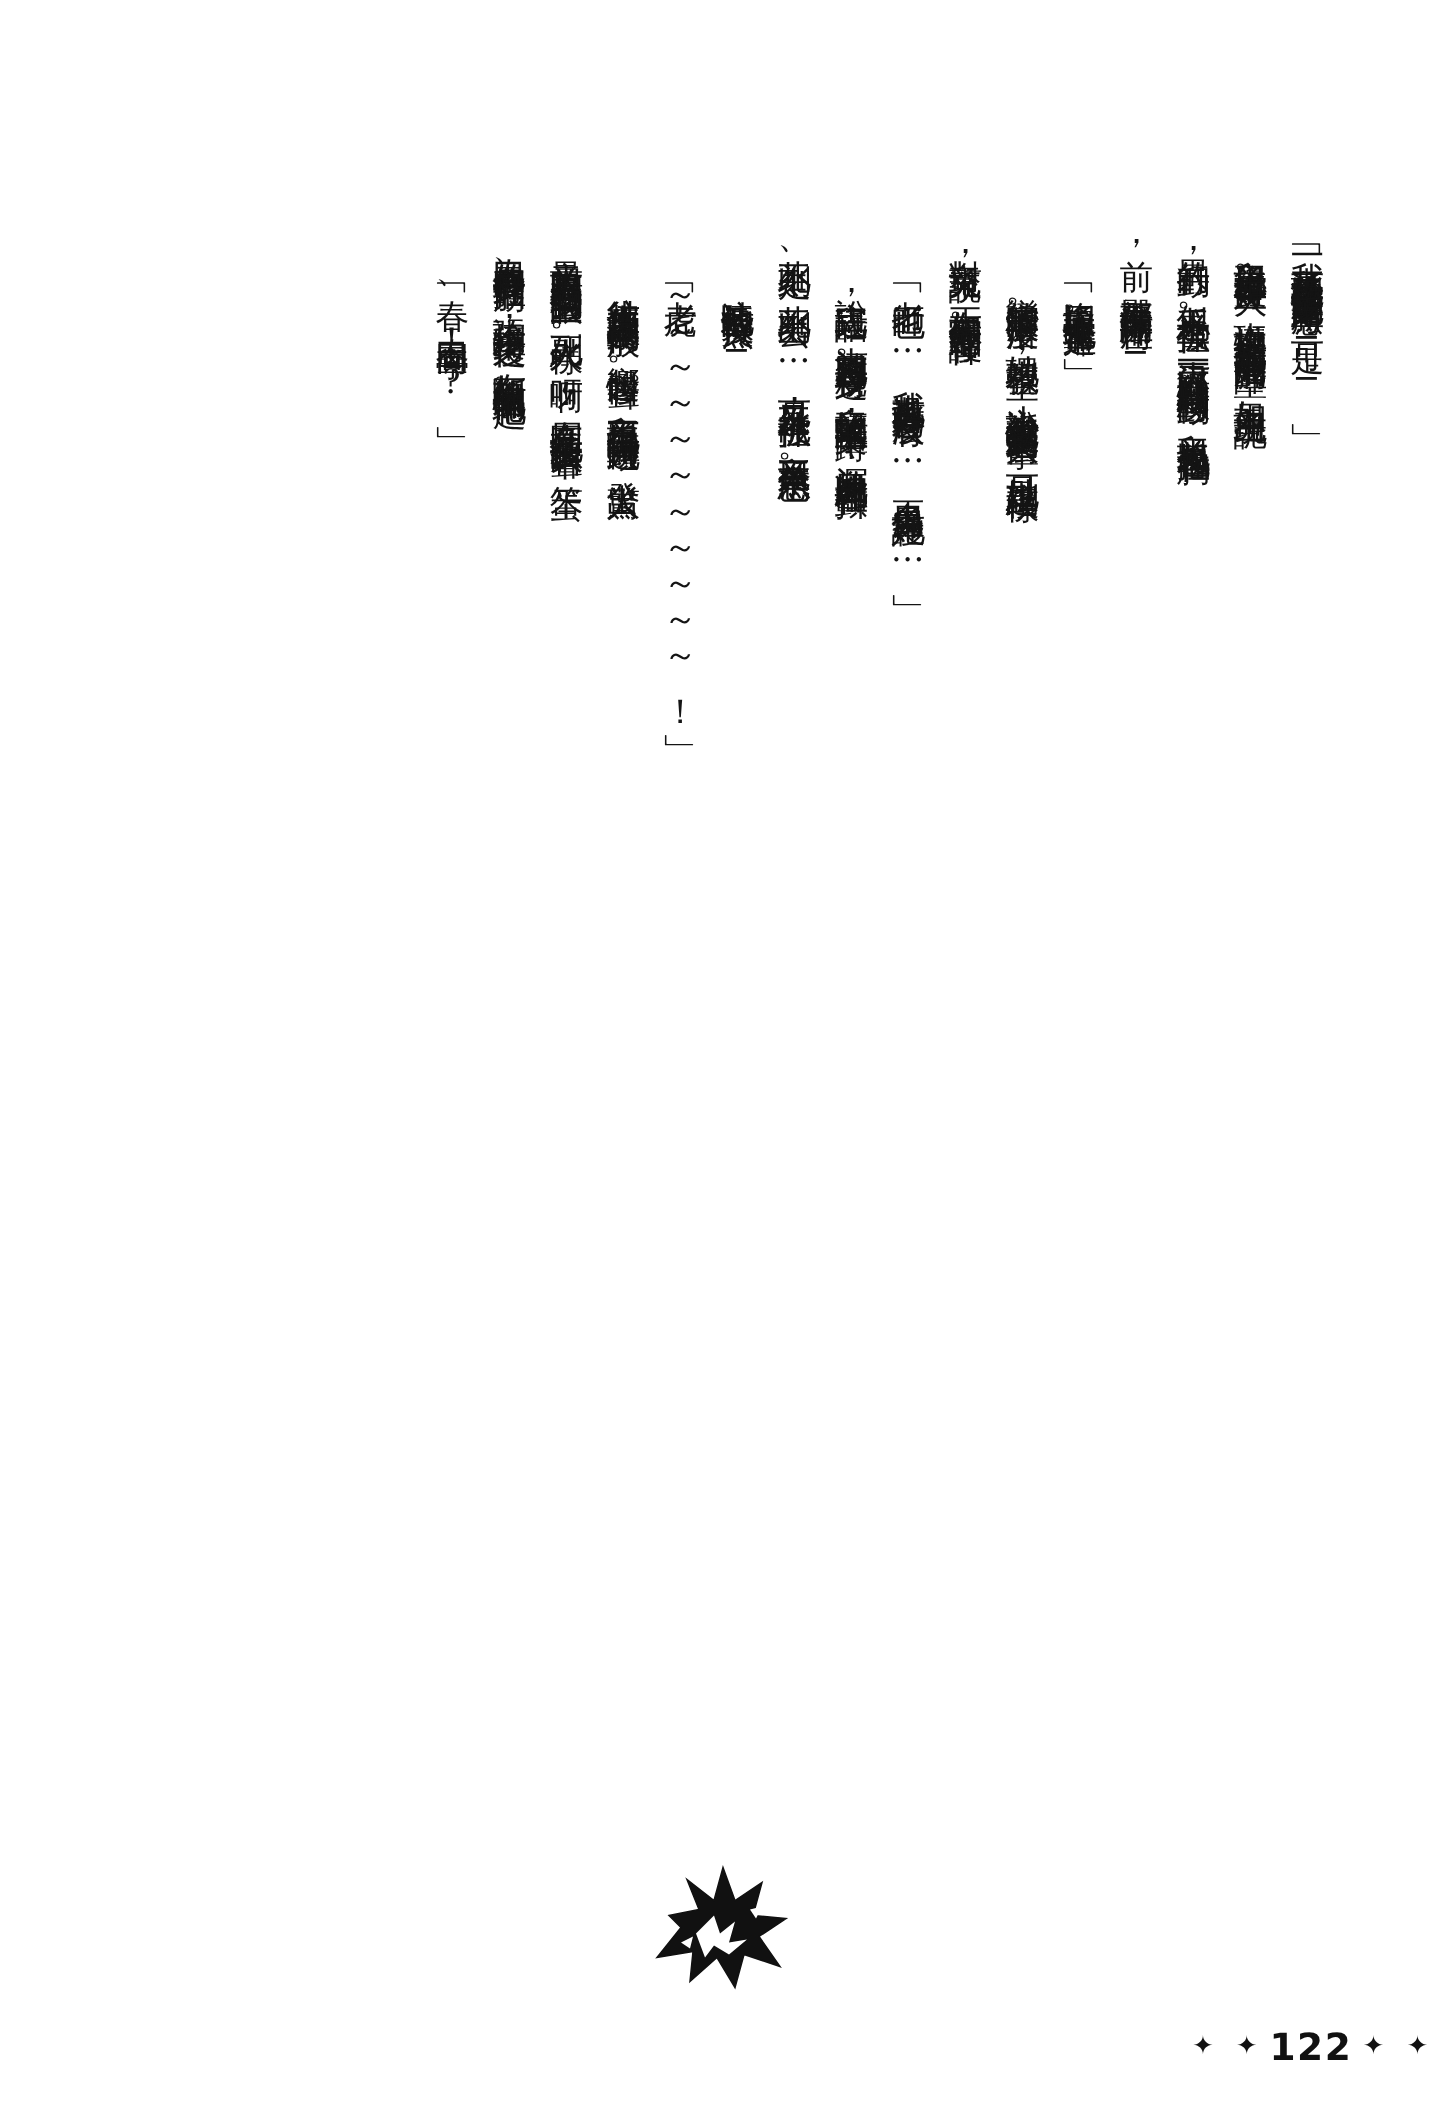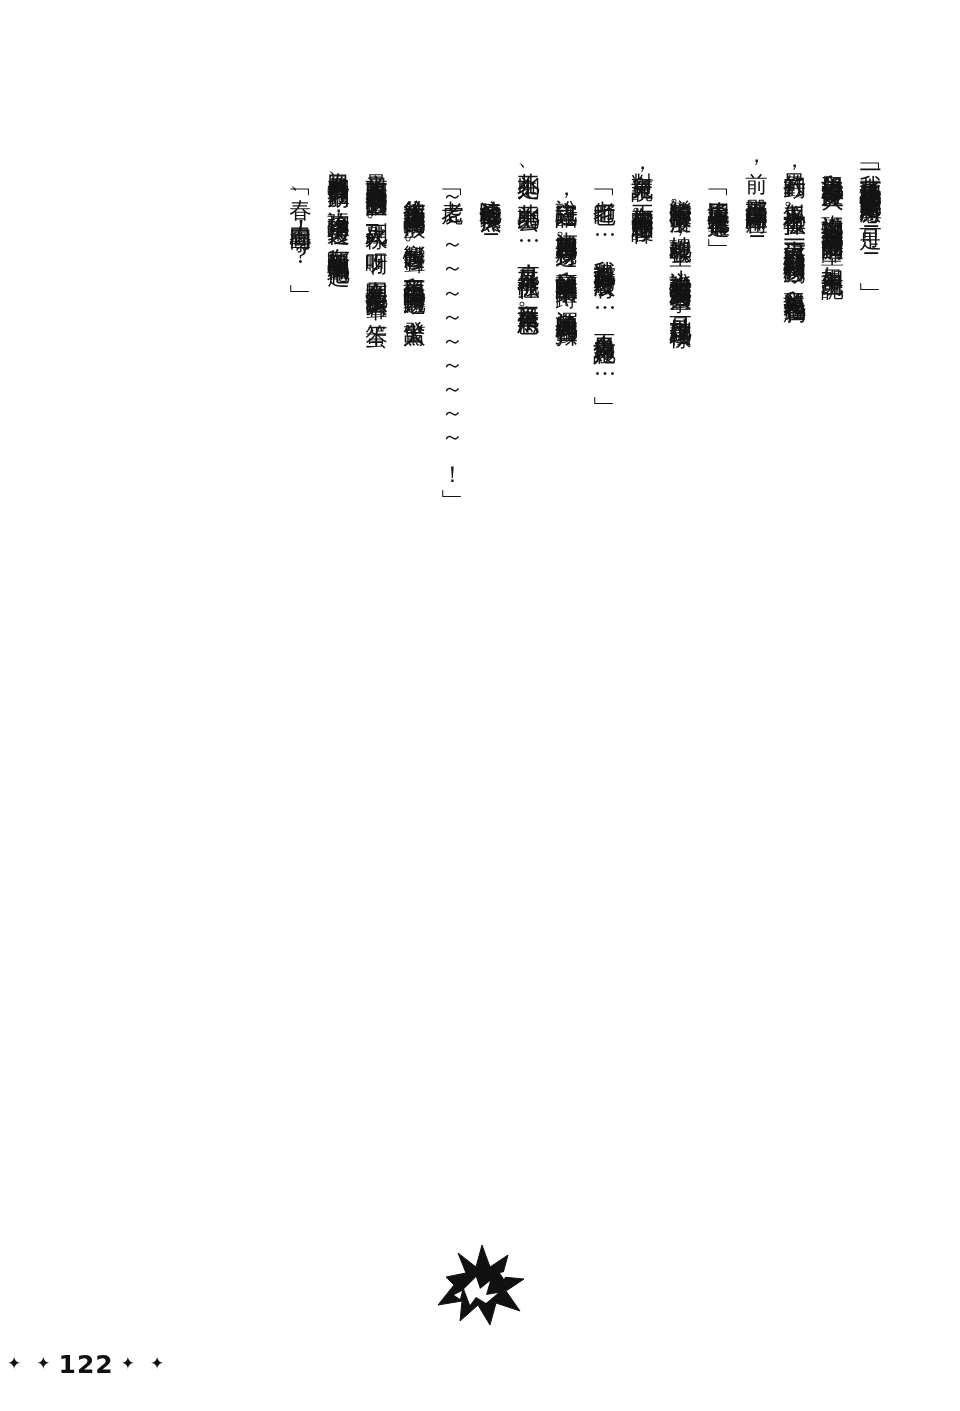--- a/index.html
+++ b/index.html
@@ -53,21 +53,21 @@
     color: #141414;
   }
   .vline.indent1 { padding-top: 26px; height: 1029px; }
 
   
   #folio {
     position: absolute;
     left: 0;
     right: 0;
     bottom: 32px;
-    text-align: left;
+    text-align: right;
     font-family: "DejaVu Sans", "Liberation Sans", sans-serif;
     font-size: 25px;
     font-weight: 700;
     letter-spacing: 1px;
     color: #111111;
   }
   #folio .star {
     display: inline-block;
     font-size: 17px;
     vertical-align: 4px;

